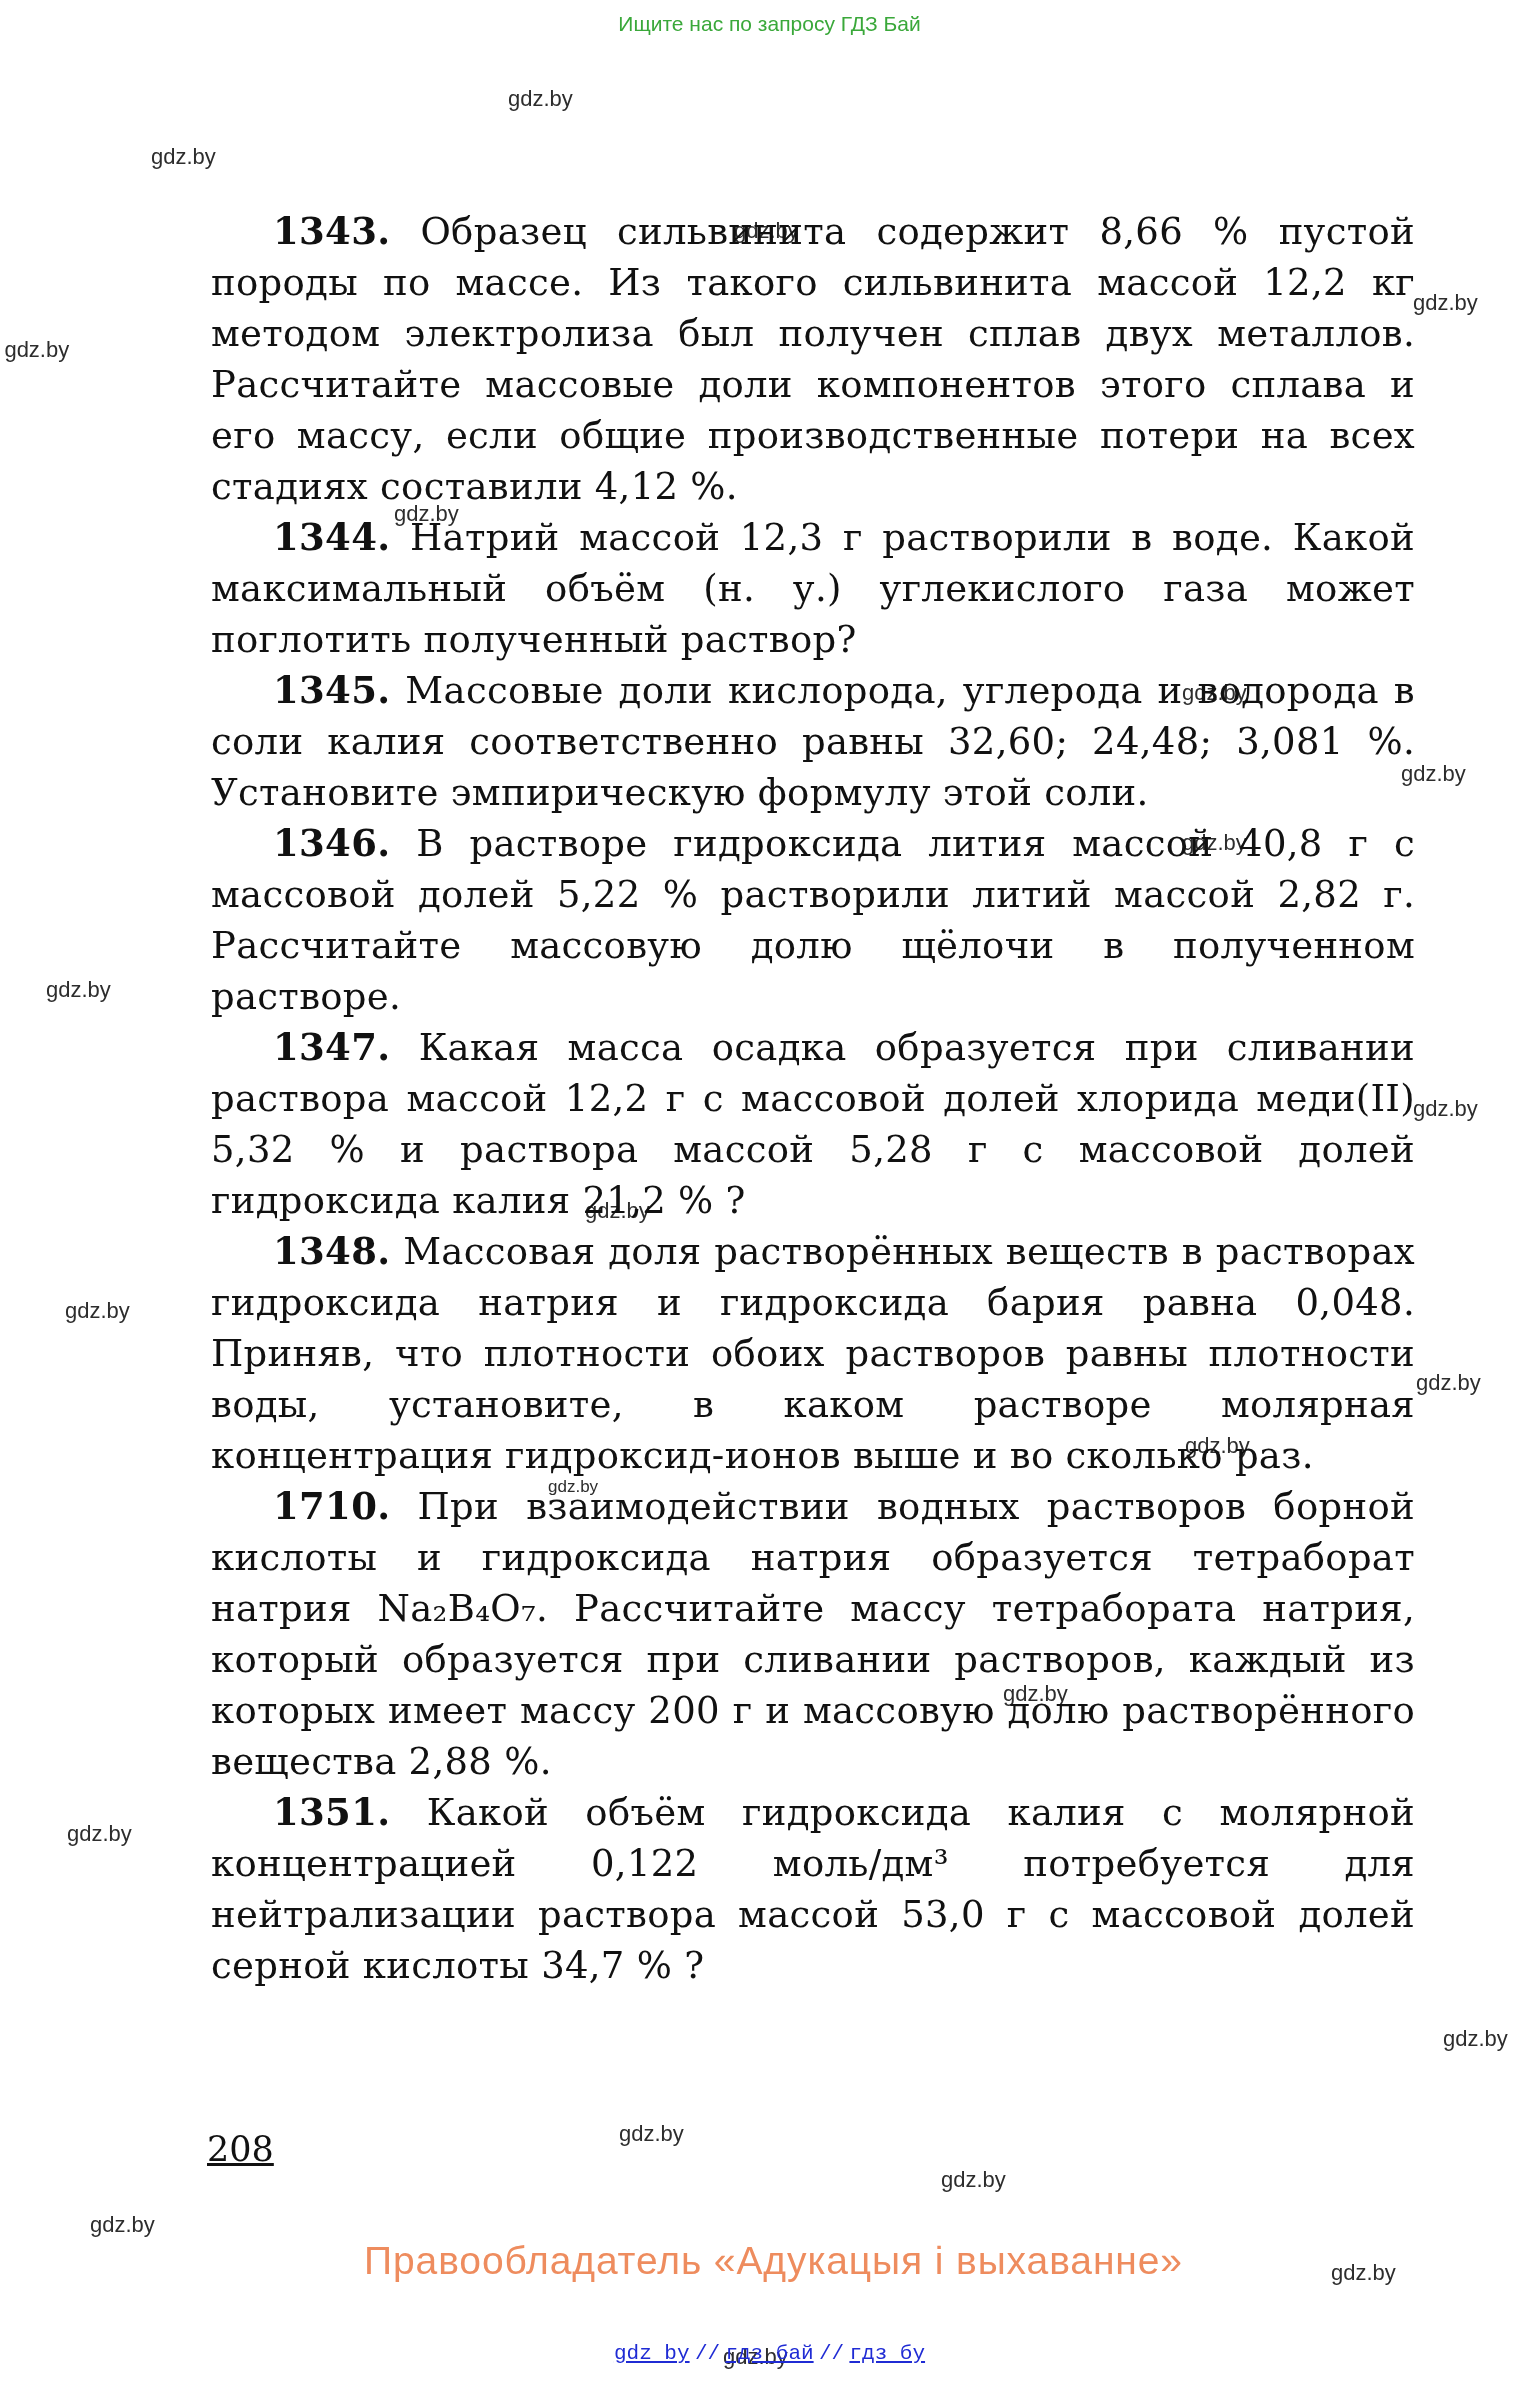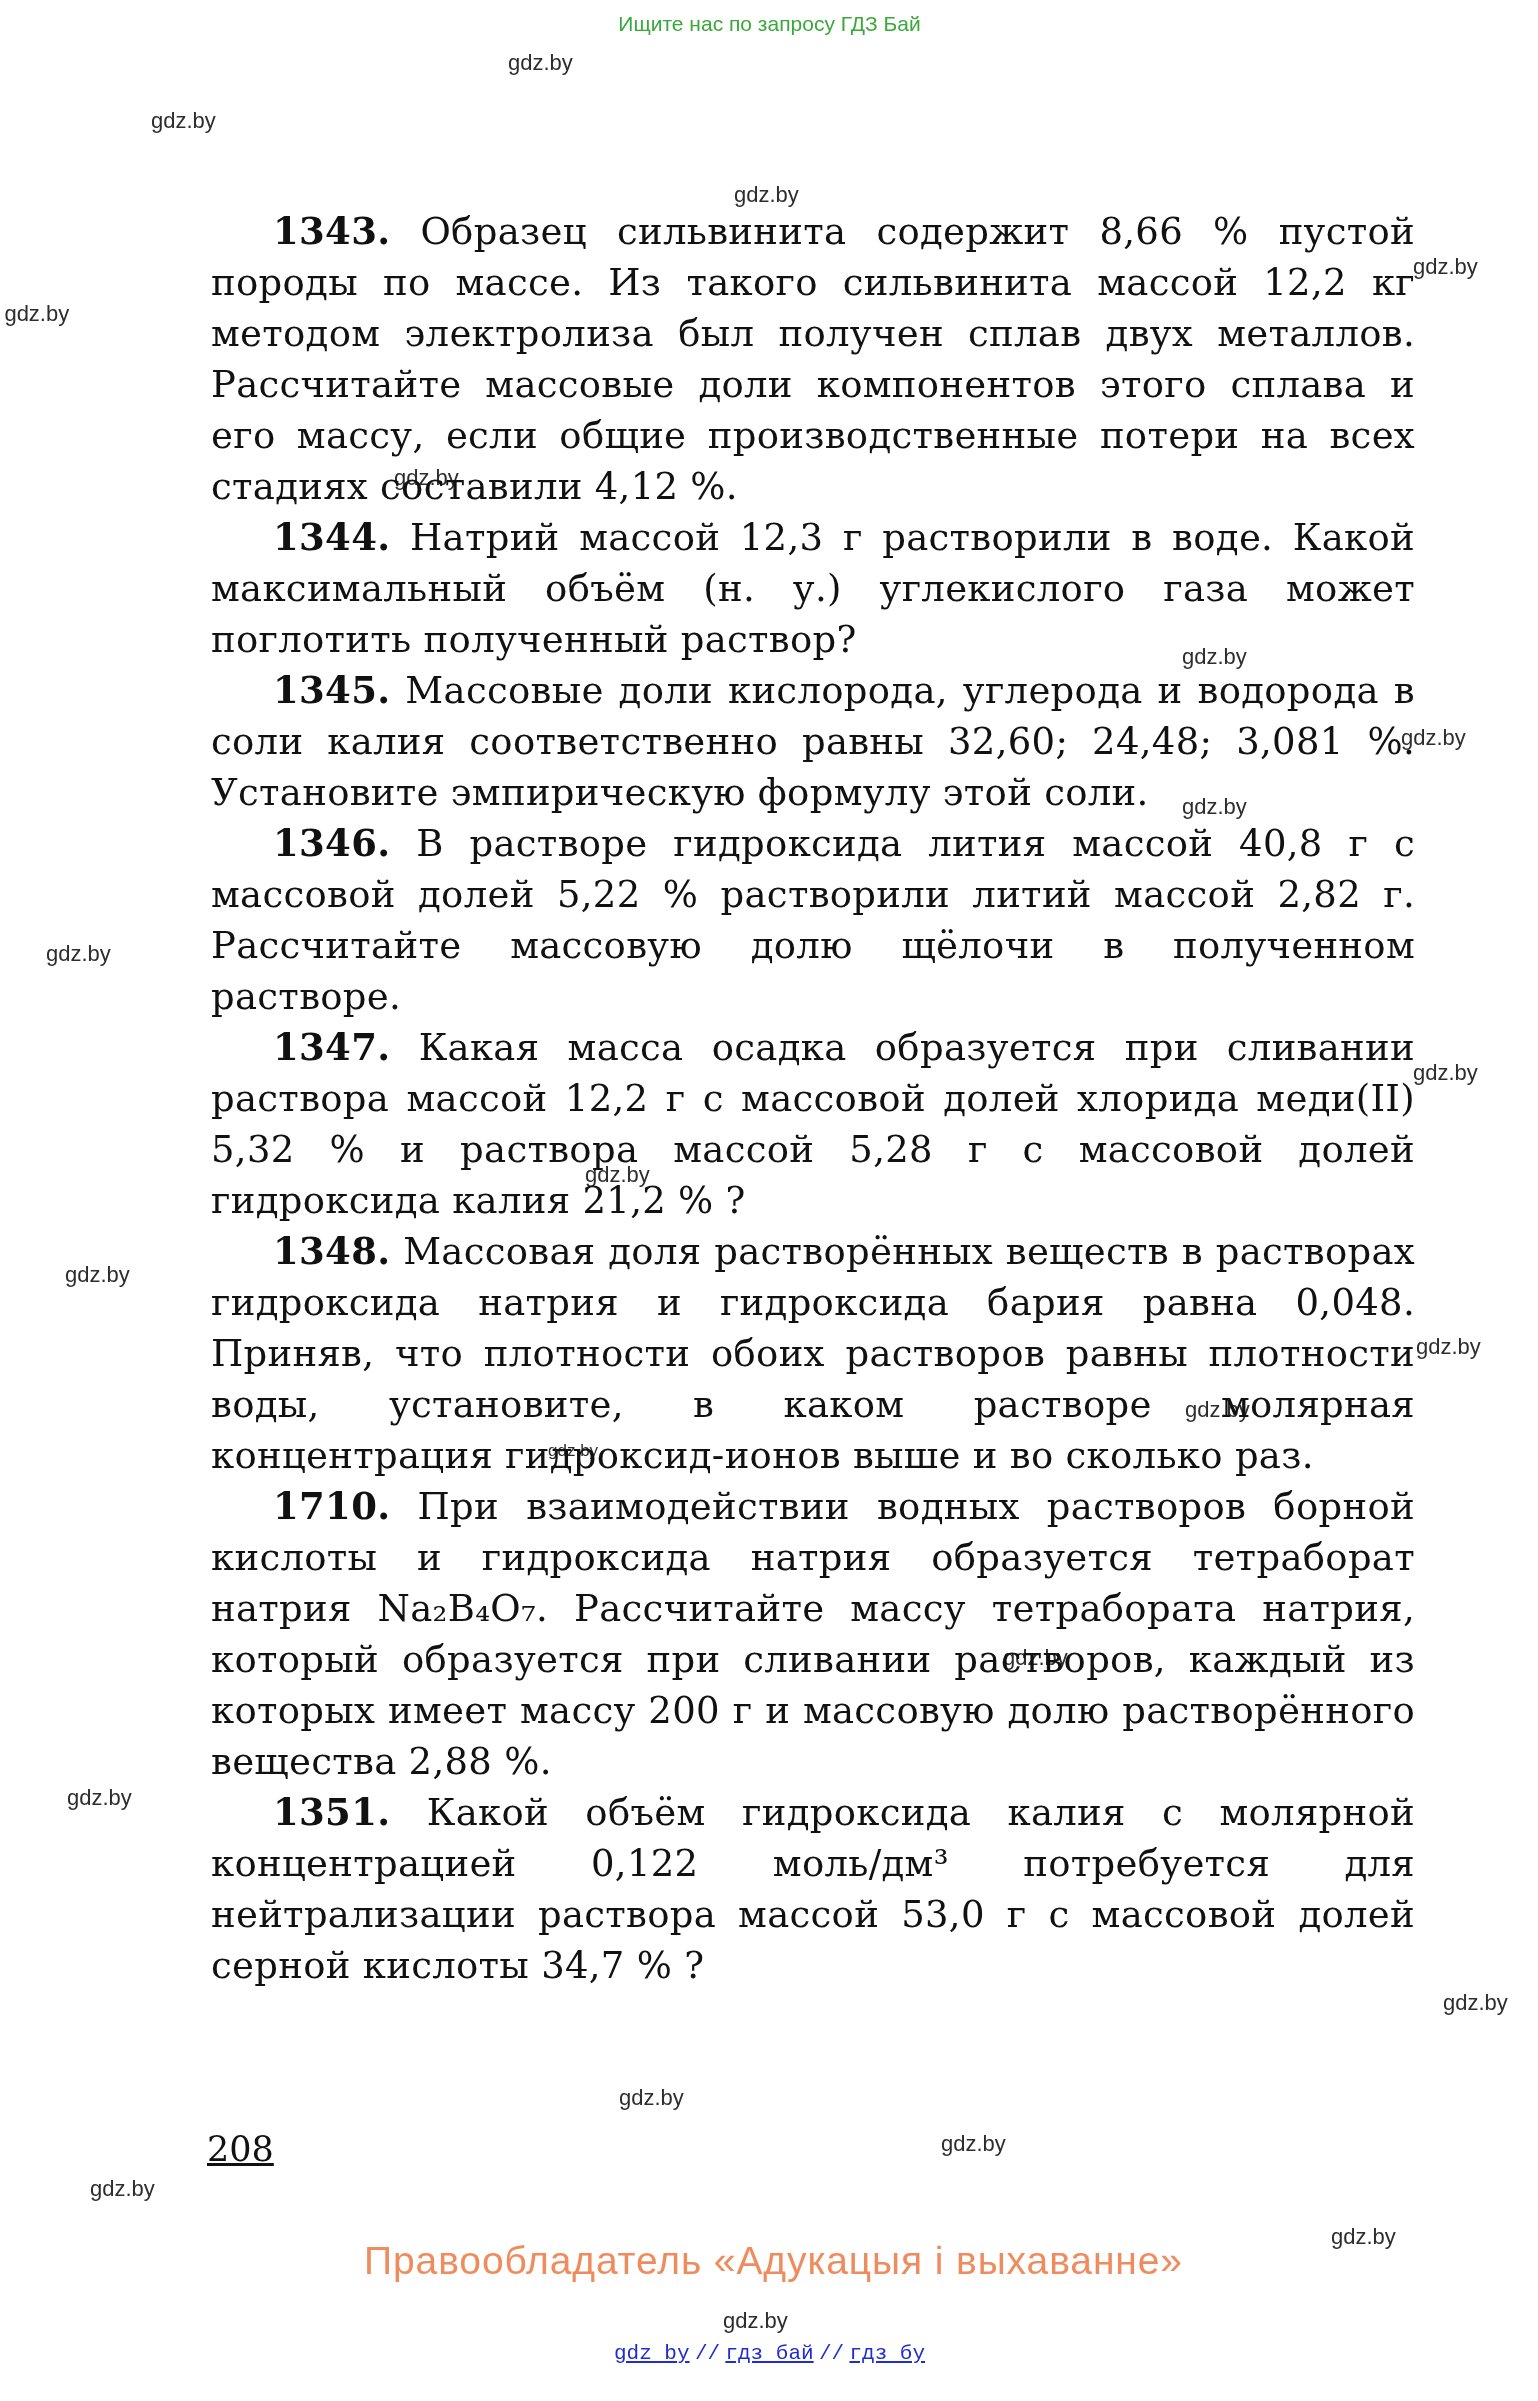--- a/index.html
+++ b/index.html
@@ -21,20 +21,21 @@
     font-family: "Liberation Sans", sans-serif;
     font-size: 21px;
     color: #3aa83a;
   }
   .wm {
     position: absolute;
     font-family: "Liberation Sans", sans-serif;
     font-size: 22px;
     color: #2d2d2d;
     white-space: nowrap;
+    margin-top: 36px;
   }
   .textblock {
     position: absolute;
     left: 211px;
     top: 206px;
     width: 1204px;
     text-align: justify;
     font-size: 37px;
     line-height: 51px;
     letter-spacing: 0.3px;

